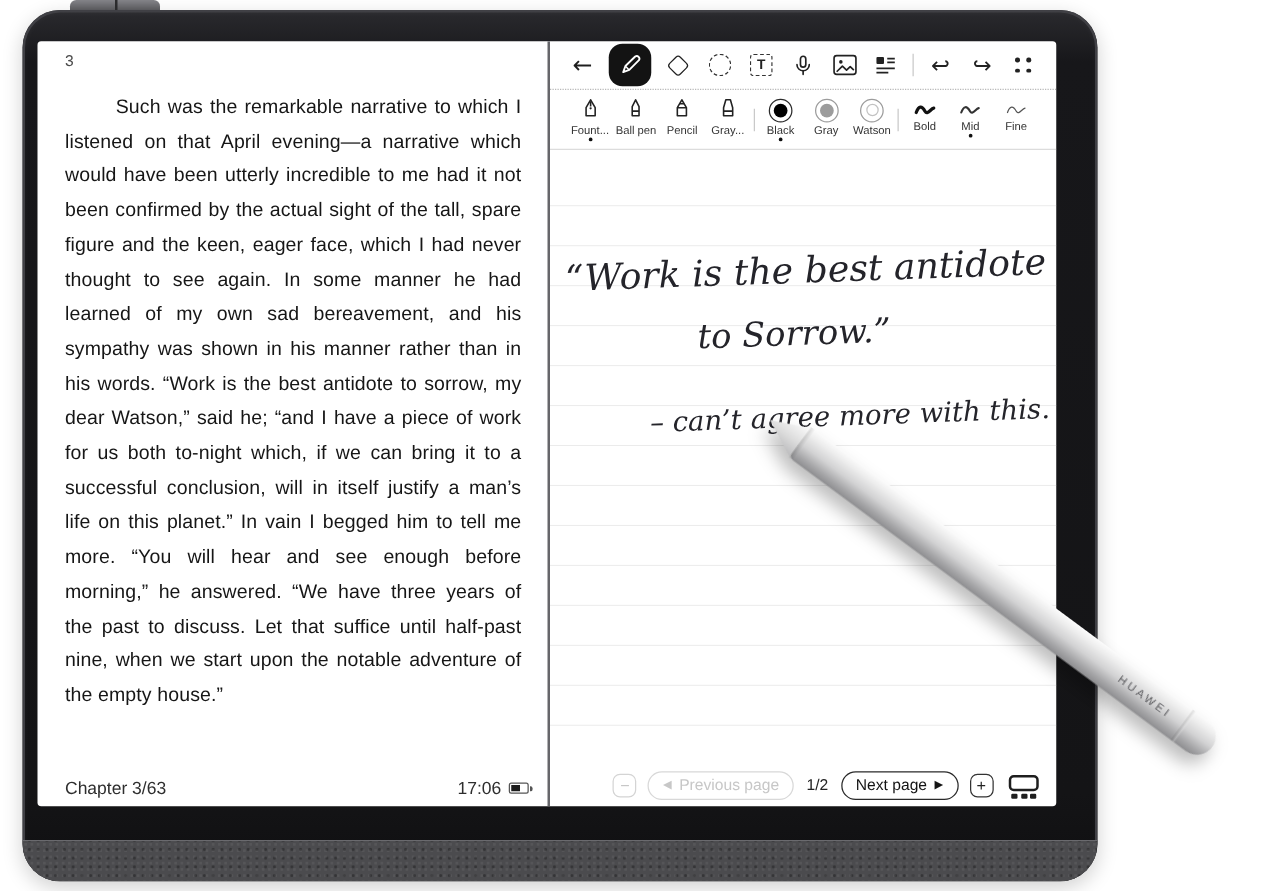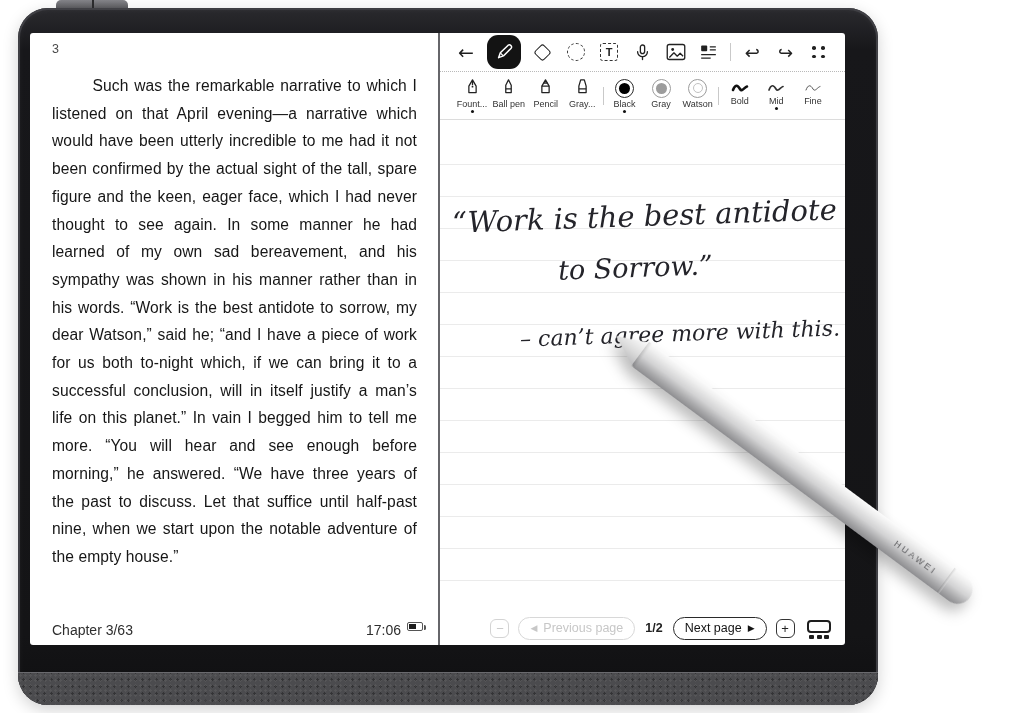--- a/index.html
+++ b/index.html
@@ -26,21 +26,21 @@
   .screen { position:absolute; left:12px; top:25px; width:815px; height:612px;
     background:#ffffff; border-radius:3px; display:flex; overflow:hidden; }
 
   
   .reader { position:relative; width:408px; height:100%; }
   .page-num { position:absolute; top:9px; left:22px; font-size:12.5px; color:#4a4a4a; }
   .book-text { position:absolute; top:39px; left:22px; right:21px; font-size:15.6px; line-height:27.7px;
     color:#161616; text-align:justify; text-align-last:left; text-indent:2.6em; letter-spacing:.1px; }
   .reader-footer { position:absolute; bottom:5px; left:22px; right:15px; height:20px;
     display:flex; justify-content:space-between; align-items:center; font-size:14px; color:#2e2e2e; }
-  .time-wrap { display:flex; align-items:flex-start; gap:6px;margin-left:29px; }
+  .time-wrap { display:flex; align-items:center; gap:6px;margin-left:29px; }
   .battery { position:relative; width:16px; height:9px; border:1.3px solid #555; border-radius:2px; }
   .battery .fill { position:absolute; left:1px; top:1px; bottom:1px; width:7px; background:#1c1c1c; }
   .battery .tip  { position:absolute; right:-4px; top:2px; width:2.3px; height:4.5px; background:#555; border-radius:0 1.5px 1.5px 0; }
 
   .split-divider { width:2px; background:#66666a; }
 
   
   .notes { position:relative; flex:1; height:100%; }
   .toolbar { height:39px; display:flex; align-items:center; justify-content:space-between;
     padding:0 14px; border-bottom:1px dotted #b9b9b9; }
@@ -83,21 +83,21 @@
 
   .nav { position:absolute; bottom:0; left:0; right:0; height:34px;
     display:flex; align-items:center; justify-content:center; gap:9px; font-size:12.5px; }
   .sqbtn { width:19px; height:19px; border-radius:6px; border:1.5px solid #333; background:#fff;
     display:flex; align-items:center; justify-content:center; font-size:13px; color:#222; }
   .sqbtn.disabled { border-color:#d4d4d4; color:#c7c7c7; }
   .pill { display:flex; align-items:center; gap:6px; border:1.5px solid #2a2a2a; border-radius:14px;
     padding:3.5px 11px; background:#fff; color:#141414; }
   .pill.disabled { border-color:#d8d8d8; color:#c7c7c7; }
   .tri { font-family:"DejaVu Sans", sans-serif; font-size:9px; }
-  .page-ind { color:#222; margin:0 1px;font-weight:bold; }
+  .page-ind { color:#222; margin:0 1px; }
   .pages-icon { position:absolute; right:14px; bottom:6px; display:flex; flex-direction:column; align-items:center; gap:2px; }
   .pages-icon .scr { width:24px; height:13px; border:2px solid #1e1e1e; border-radius:4px; background:#fff; }
   .pages-icon .row { display:flex; gap:2.5px; }
   .pages-icon .row i { width:5px; height:4px; background:#1e1e1e; border-radius:1px; }
 
   
   .stylus { position:absolute; left:616px; top:321px; width:440px; height:30px;
     transform-origin:0 50%; transform:rotate(36.5deg);
     filter:drop-shadow(0 9px 7px rgba(0,0,0,.26)); z-index:40; display:flex; }
   .stylus .pen-tip { width:30px; background:linear-gradient(180deg,#fdfdfd,#dcdcdc 55%,#b9b9bb);

